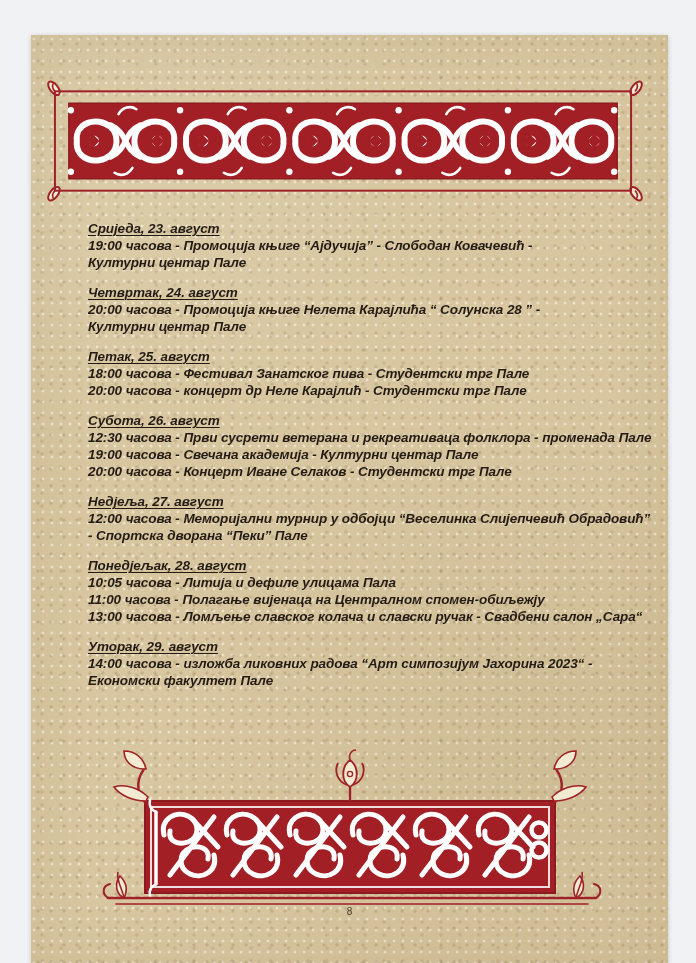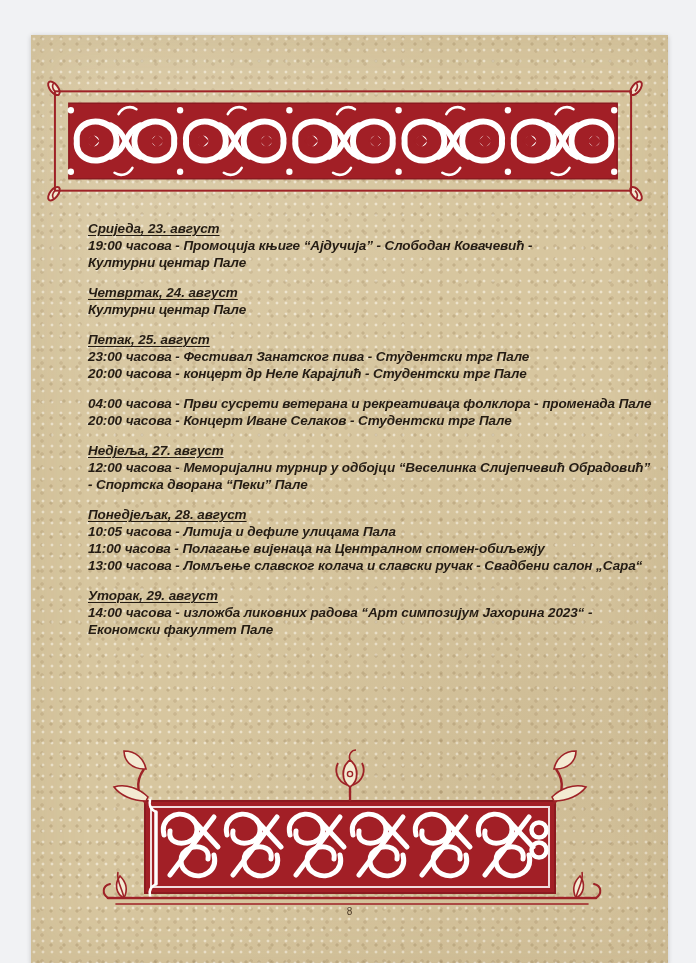--- a/index.html
+++ b/index.html
@@ -98,31 +98,34 @@
   <div class="content">
 
     <div class="day-section">
       <div class="day-heading">Сриједа, 23. август</div>
       <div class="event-line">19:00 часова - Промоција књиге “Ајдучија” - Слободан Ковачевић -</div>
       <div class="event-line">Културни центар Пале</div>
     </div>
 
     <div class="day-section">
       <div class="day-heading">Четвртак, 24. август</div>
+      <div class="event-line">20:00 часова - Промоција књиге Нелета Карајлића “ Солунска 28 ” -</div>
       <div class="event-line">Културни центар Пале</div>
     </div>
 
     <div class="day-section">
       <div class="day-heading">Петак, 25. август</div>
-      <div class="event-line">23:00 часова - Фестивал Занатског пива - Студентски трг Пале</div>
+      <div class="event-line">18:00 часова - Фестивал Занатског пива - Студентски трг Пале</div>
       <div class="event-line">20:00 часова - концерт др Неле Карајлић - Студентски трг Пале</div>
     </div>
 
     <div class="day-section">
-      <div class="event-line">04:00 часова - Први сусрети ветерана и рекреативаца фолклора - променада Пале</div>
+      <div class="day-heading">Субота, 26. август</div>
+      <div class="event-line">12:30 часова - Први сусрети ветерана и рекреативаца фолклора - променада Пале</div>
+      <div class="event-line">19:00 часова -  Свечана академија - Културни центар Пале</div>
       <div class="event-line">20:00 часова - Концерт Иване Селаков - Студентски трг Пале</div>
     </div>
 
     <div class="day-section">
       <div class="day-heading">Недјеља, 27. август</div>
       <div class="event-line">12:00 часова - Меморијални турнир у одбојци “Веселинка Слијепчевић Обрадовић”</div>
       <div class="event-line">- Спортска дворана “Пеки” Пале</div>
     </div>
 
     <div class="day-section">

